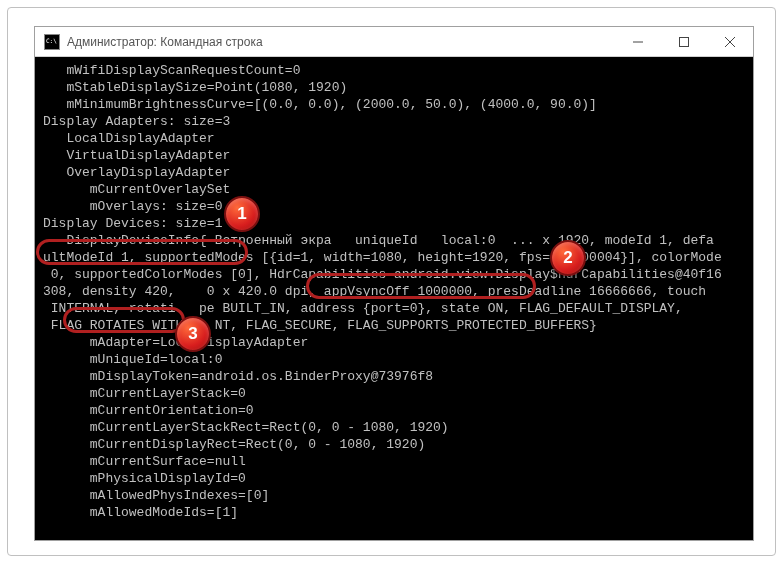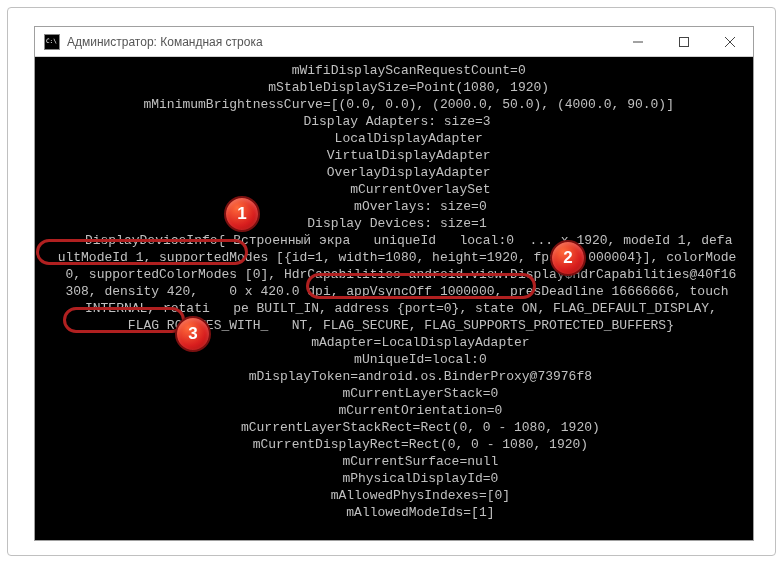--- a/index.html
+++ b/index.html
@@ -66,21 +66,21 @@
       background: #000;
       color: #c0c0c0;
       font-family: "Consolas", "Courier New", monospace;
       font-size: 13px;
       line-height: 17px;
       padding: 5px 2px 5px 8px;
       white-space: pre;
       overflow: hidden;
       position: relative;
     }
-    .console-line { white-space: pre; text-align: center; }
+    .console-line { white-space: pre; }
     .hlbox {
       position: absolute;
       border: 3px solid #b02020;
       border-radius: 14px;
       background: transparent;
       pointer-events: none;
     }
     .badge {
       position: absolute;
       width: 36px; height: 36px;

